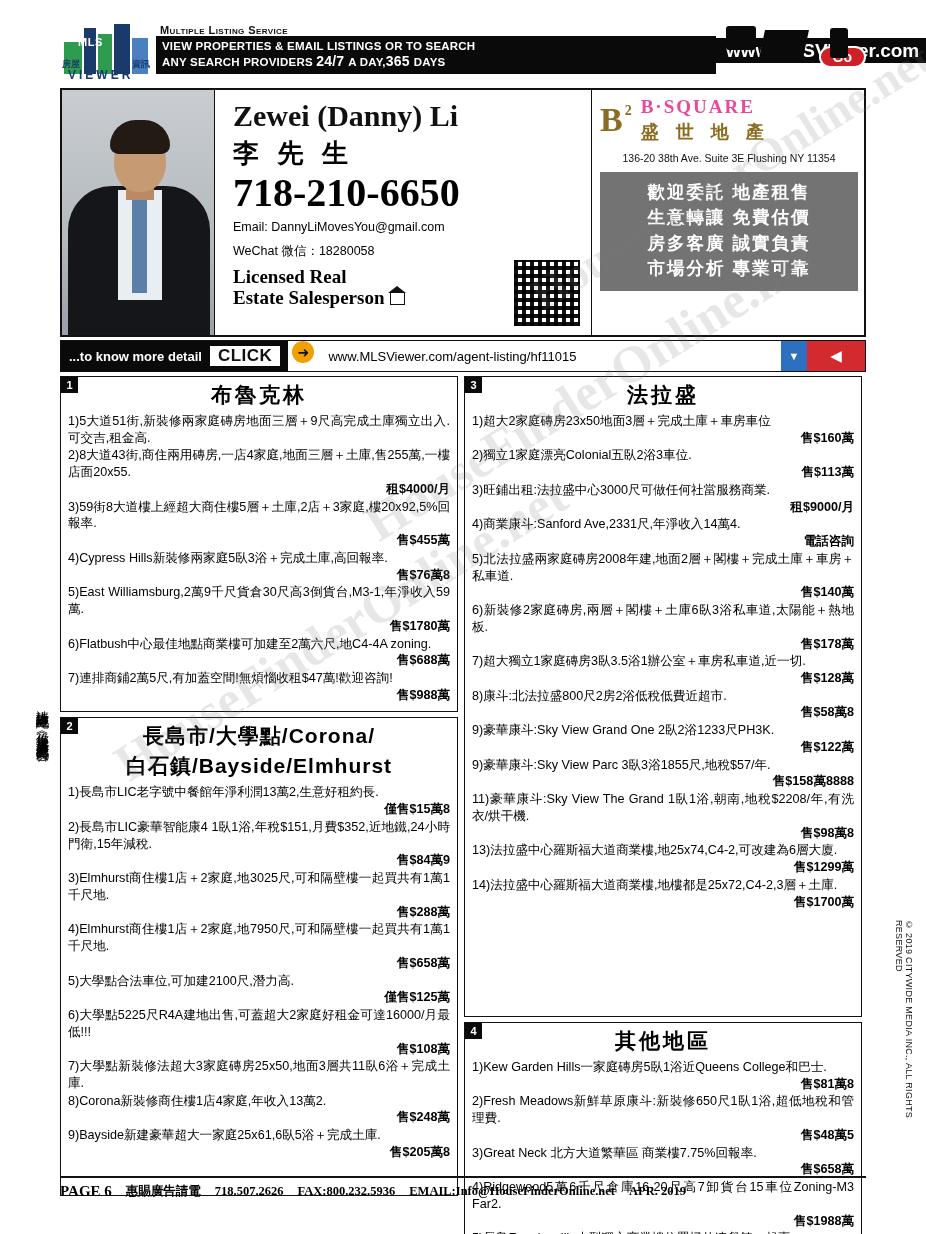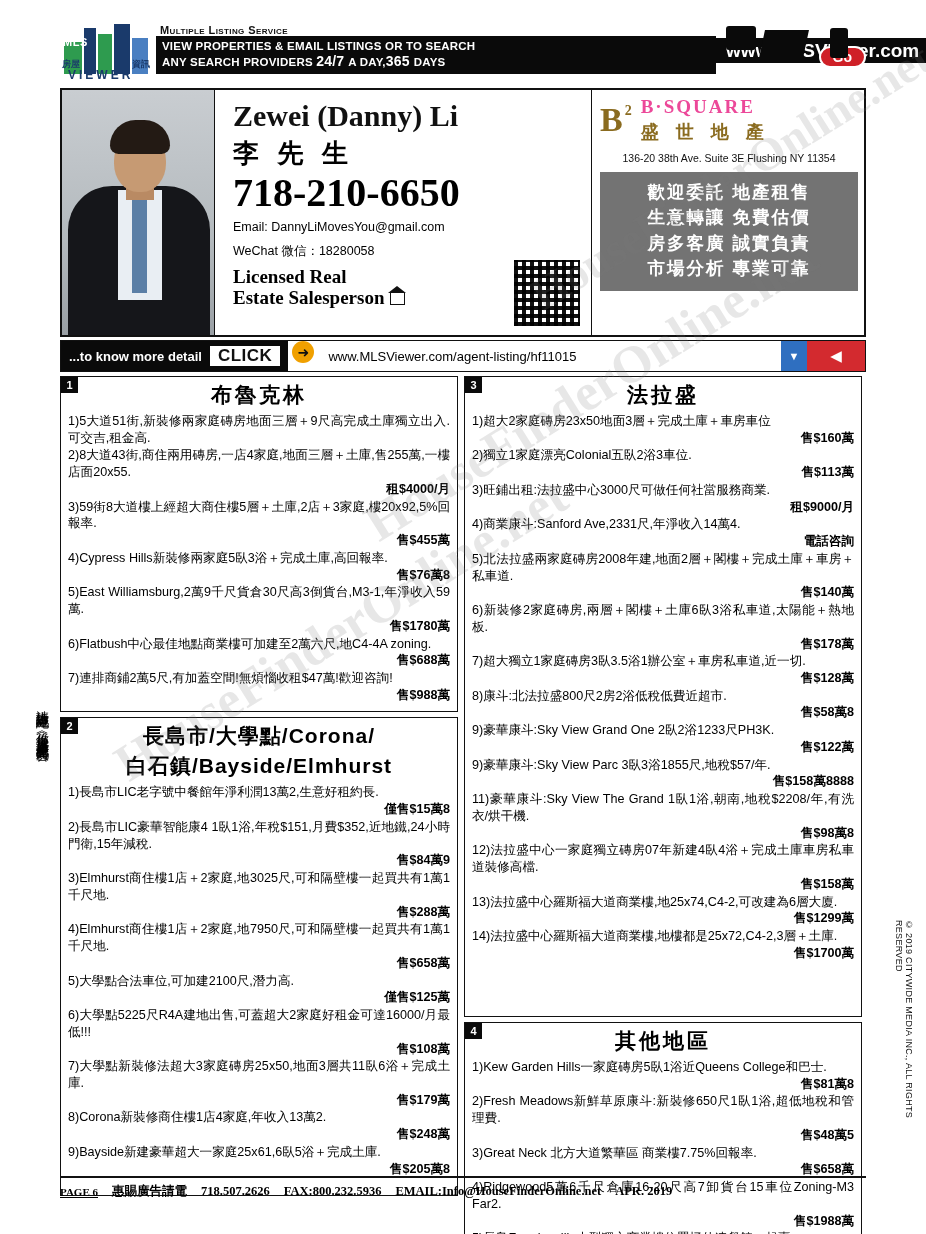--- a/index.html
+++ b/index.html
@@ -5,21 +5,21 @@
   html,body{margin:0;padding:0;background:#ffffff;}
   body{font-family:"Liberation Sans","DejaVu Sans",sans-serif;}
   .page{width:926px;height:1234px;position:relative;background:#fff;box-sizing:border-box;padding:0;overflow:hidden;}
   .sheet{position:absolute;left:60px;top:24px;width:806px;height:1186px;}
 
   
   .masthead{position:relative;height:62px;display:flex;align-items:flex-start;}
   .logo-box{width:96px;height:58px;background:#fff;position:relative;border-right:0;}
   .logo-tile{position:absolute;background:#1a3a6b;}
   .logo-green{position:absolute;background:#2e9b4f;}
-  .logo-mls{position:absolute;left:3px;top:12px;font-size:11px;font-weight:bold;color:#fff;letter-spacing:.5px;}
+  .logo-mls{position:absolute;left:18px;top:12px;font-size:11px;font-weight:bold;color:#fff;letter-spacing:.5px;}
   .logo-cn{position:absolute;font-size:9px;color:#1a3a6b;font-weight:bold;}
   .logo-viewer{position:absolute;left:8px;top:44px;font-size:12px;font-weight:bold;color:#1a3a6b;letter-spacing:3px;}
 
   .mast-mid{flex:1;}
   .mls-title{font-size:11px;letter-spacing:.4px;color:#111;font-variant:small-caps;font-weight:bold;padding-left:4px;}
   .black-bar{background:#0a0a0a;color:#fff;padding:4px 6px 5px 6px;line-height:1.15;}
   .black-bar .l1{font-size:11.5px;font-weight:bold;letter-spacing:.2px;font-variant:small-caps;}
   .black-bar .l2{font-size:11.5px;font-weight:bold;letter-spacing:.2px;font-variant:small-caps;}
   .black-bar .big{font-size:14px;}
   .url-box{background:#0a0a0a;color:#fff;display:flex;align-items:center;justify-content:center;font-size:19px;font-weight:bold;padding:0 10px;height:25px;}
@@ -79,21 +79,21 @@
   .box-title{text-align:center;font-size:21px;font-weight:bold;letter-spacing:3px;margin:0 0 4px 0;}
   .item{font-size:12.6px;line-height:1.33;margin-bottom:1px;text-align:justify;}
   .pl{text-align:right;font-weight:bold;display:block;}
 
   
   .side-left{position:absolute;left:16px;top:700px;width:34px;font-size:13px;line-height:1.25;letter-spacing:1px;writing-mode:vertical-rl;text-orientation:upright;height:440px;}
   .side-right{position:absolute;right:12px;top:920px;width:16px;font-size:9px;writing-mode:vertical-rl;letter-spacing:.3px;color:#111;height:250px;}
 
   
   .footer{position:absolute;left:0;right:0;bottom:10px;border-top:2px solid #111;padding-top:5px;display:flex;align-items:center;font-size:12.5px;font-weight:bold;gap:14px;font-family:"Liberation Serif","DejaVu Serif",serif;}
-  .footer .pg{font-size:11px;text-decoration:underline;}
+  .footer .pg{font-size:15px;}
 
   
   .wm{position:absolute;left:0;top:0;width:926px;height:1234px;pointer-events:none;overflow:hidden;}
   .wm span{position:absolute;font-size:52px;color:rgba(120,120,120,.18);font-weight:bold;transform:rotate(-32deg);white-space:nowrap;font-family:"Liberation Serif",serif;}
   .wm .w1{left:330px;top:360px;}
   .wm .w2{left:80px;top:600px;}
   .wm .w3{left:500px;top:150px;font-size:46px;}
 </style>
 </head>
 <body>
@@ -209,21 +209,21 @@
         <div class="box" style="min-height:466px;">
           <div class="box-num">2</div>
           <div class="box-title" style="letter-spacing:1px;">長島市/大學點/Corona/</div>
           <div class="box-title" style="letter-spacing:1px;margin-top:-2px;">白石鎮/Bayside/Elmhurst</div>
           <div class="item"><span>1)長島市LIC老字號中餐館年淨利潤13萬2,生意好租約長.</span><span class="pl">僅售$15萬8</span></div>
           <div class="item"><span>2)長島市LIC豪華智能康4 1臥1浴,年稅$151,月費$352,近地鐵,24小時門衛,15年減稅.</span><span class="pl">售$84萬9</span></div>
           <div class="item"><span>3)Elmhurst商住樓1店＋2家庭,地3025尺,可和隔壁樓一起買共有1萬1千尺地.</span><span class="pl">售$288萬</span></div>
           <div class="item"><span>4)Elmhurst商住樓1店＋2家庭,地7950尺,可和隔壁樓一起買共有1萬1千尺地.</span><span class="pl">售$658萬</span></div>
           <div class="item"><span>5)大學點合法車位,可加建2100尺,潛力高.</span><span class="pl">僅售$125萬</span></div>
           <div class="item"><span>6)大學點5225尺R4A建地出售,可蓋超大2家庭好租金可達16000/月最低!!!</span><span class="pl">售$108萬</span></div>
-          <div class="item"><span>7)大學點新裝修法超大3家庭磚房25x50,地面3層共11臥6浴＋完成土庫.</span><span class="pl">售$179萬</span></div>
+          <div class="item"><span>7)大學點新裝修法超大3家庭磚房25x50,地面3層共11臥6浴＋完成土庫.</span></div>
           <div class="item"><span>8)Corona新裝修商住樓1店4家庭,年收入13萬2.</span><span class="pl">售$248萬</span></div>
           <div class="item"><span>9)Bayside新建豪華超大一家庭25x61,6臥5浴＋完成土庫.</span><span class="pl">售$205萬8</span></div>
         </div>
 
       </div>
 
       <div class="col">
 
         <div class="box" style="min-height:628px;">
           <div class="box-num">3</div>
@@ -232,21 +232,20 @@
           <div class="item"><span>2)獨立1家庭漂亮Colonial五臥2浴3車位.</span><span class="pl">售$113萬</span></div>
           <div class="item"><span>3)旺鋪出租:法拉盛中心3000尺可做任何社當服務商業.</span><span class="pl">租$9000/月</span></div>
           <div class="item"><span>4)商業康斗:Sanford Ave,2331尺,年淨收入14萬4.</span><span class="pl">電話咨詢</span></div>
           <div class="item"><span>5)北法拉盛兩家庭磚房2008年建,地面2層＋閣樓＋完成土庫＋車房＋私車道.</span><span class="pl">售$140萬</span></div>
           <div class="item"><span>6)新裝修2家庭磚房,兩層＋閣樓＋土庫6臥3浴私車道,太陽能＋熱地板.</span><span class="pl">售$178萬</span></div>
           <div class="item"><span>7)超大獨立1家庭磚房3臥3.5浴1辦公室＋車房私車道,近一切.</span><span class="pl">售$128萬</span></div>
           <div class="item"><span>8)康斗:北法拉盛800尺2房2浴低稅低費近超市.</span><span class="pl">售$58萬8</span></div>
           <div class="item"><span>9)豪華康斗:Sky View Grand One 2臥2浴1233尺PH3K.</span><span class="pl">售$122萬</span></div>
           <div class="item"><span>9)豪華康斗:Sky View Parc 3臥3浴1855尺,地稅$57/年.</span><span class="pl">售$158萬8888</span></div>
           <div class="item"><span>11)豪華康斗:Sky View The Grand 1臥1浴,朝南,地稅$2208/年,有洗衣/烘干機.</span><span class="pl">售$98萬8</span></div>
-          <div class="item"><span>12)法拉盛中心一家庭獨立磚房07年新建4臥4浴＋完成土庫車房私車道裝修高檔.</span><span class="pl">售$158萬</span></div>
           <div class="item"><span>13)法拉盛中心羅斯福大道商業樓,地25x74,C4-2,可改建為6層大廈.</span><span class="pl">售$1299萬</span></div>
           <div class="item"><span>14)法拉盛中心羅斯福大道商業樓,地樓都是25x72,C4-2,3層＋土庫.</span><span class="pl">售$1700萬</span></div>
         </div>
 
         <div class="box" style="min-height:190px;">
           <div class="box-num">4</div>
           <div class="box-title">其他地區</div>
           <div class="item"><span>1)Kew Garden Hills一家庭磚房5臥1浴近Queens College和巴士.</span><span class="pl">售$81萬8</span></div>
           <div class="item"><span>2)Fresh Meadows新鮮草原康斗:新裝修650尺1臥1浴,超低地稅和管理費.</span><span class="pl">售$48萬5</span></div>
           <div class="item"><span>3)Great Neck 北方大道繁華區 商業樓7.75%回報率.</span><span class="pl">售$658萬</span></div>

